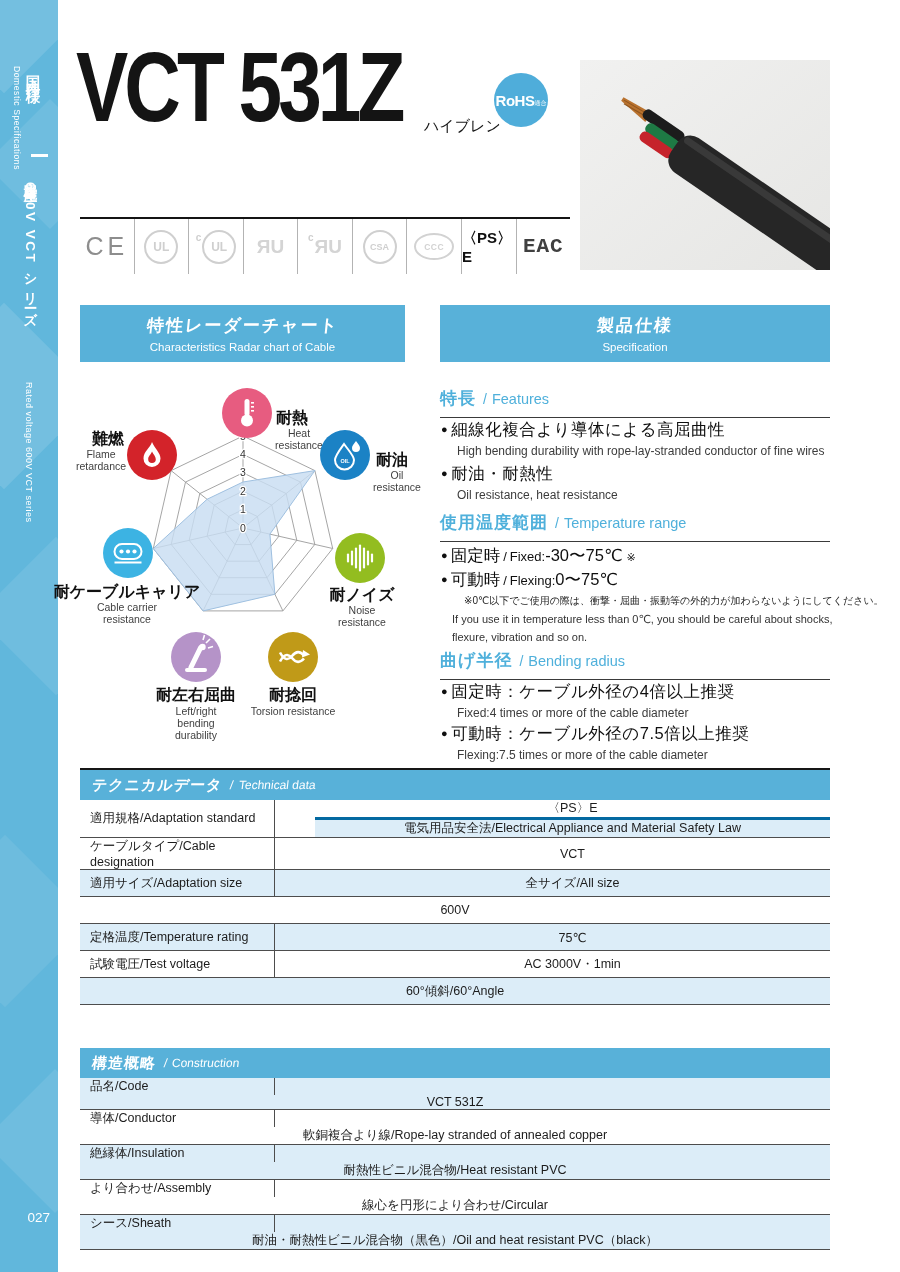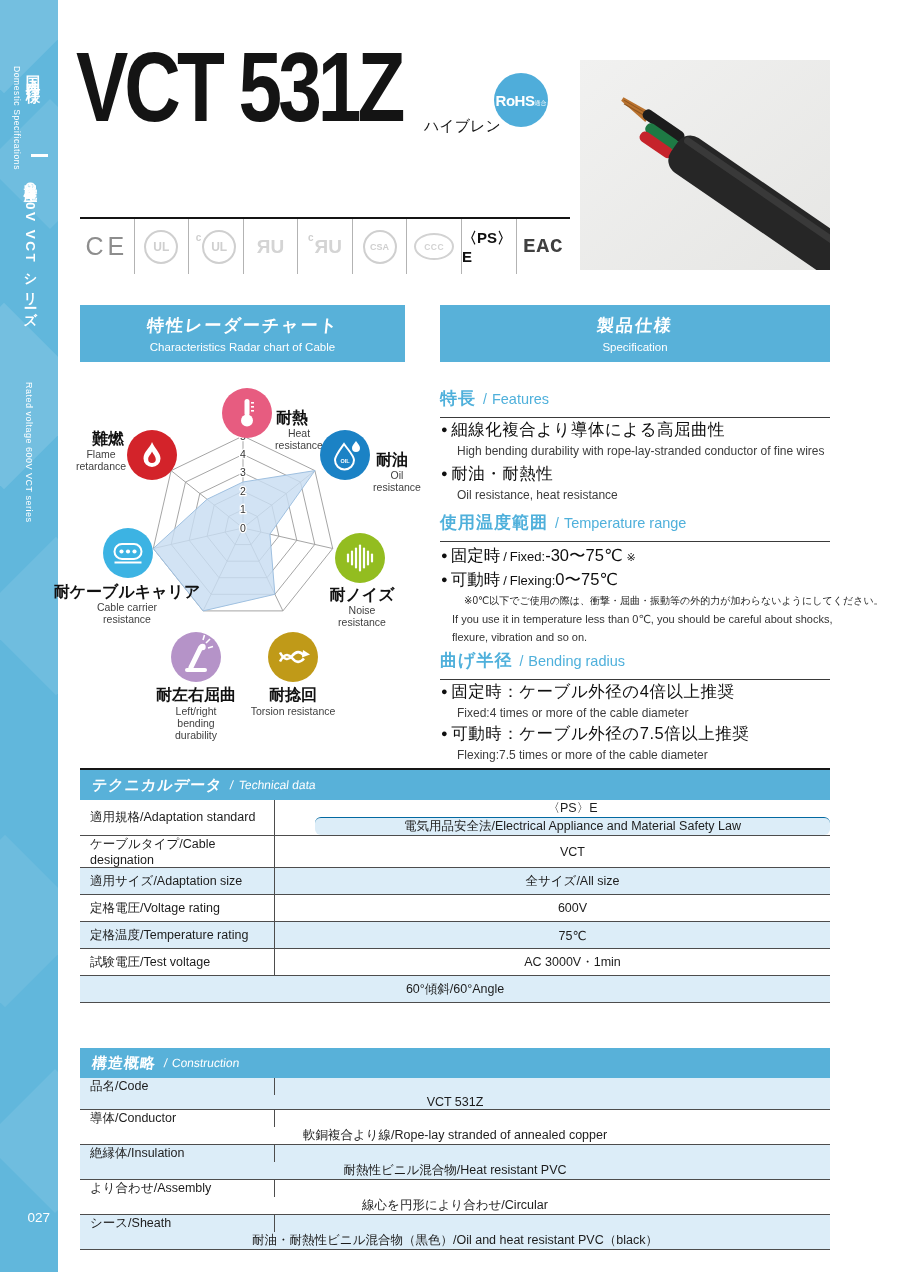--- a/index.html
+++ b/index.html
@@ -77,21 +77,21 @@
   .dt-head { height:30px; background:#58b1d9; color:#fff; display:flex; align-items:center; padding-left:12px; }
   .dt-head .jp { font-size:15px; font-weight:bold; letter-spacing:1px; transform:skewX(-7deg); }
   .dt-head .sep { font-size:12px; margin:0 5px 0 8px; transform:skewX(-7deg); }
   .dt-head .en { font-size:12px; transform:skewX(-7deg); }
   .dt-row { display:flex; border-bottom:1px solid #4d4d4d; background:#fff; }
   .dt-row.blue { background:#dcedf8; }
   .dt-label { width:195px; padding-left:10px; display:flex; align-items:center; border-right:1px solid #4d4d4d; }
   .dt-vals { flex:1; display:flex; flex-direction:column; }
   .dt-val { flex:1; display:flex; align-items:center; justify-content:center; text-align:center; }
   .dt-val.blue { background:#dcedf8; }
-  .dt-val + .dt-val { border-top:1px solid #0369a1;border-radius:6px; }
+  .dt-val + .dt-val { border-top:3px solid #0369a1; }
   .rows-27 .dt-row { min-height:27px;gap:40px; }
   .rows-30 .dt-row { min-height:30px;flex-direction:column; }
 </style>
 </head>
 <body>
 
 <div class="sidebar">
   <div class="dm" style="left:-52px;top:-42px;width:112px;height:112px;"></div>
   <div class="dm" style="left:4px;top:118px;width:92px;height:92px;background:rgba(255,255,255,.09);"></div>
   <div class="dm" style="left:-62px;top:330px;width:132px;height:132px;"></div>
@@ -317,21 +317,20 @@
           <div class="dt-val">VCT</div>
         </div>
       </div>
       <div class="dt-row blue">
         <div class="dt-label">適用サイズ/Adaptation size</div>
         <div class="dt-vals">
           <div class="dt-val">全サイズ/All size</div>
         </div>
       </div>
       <div class="dt-row">
-        <div class="dt-label">定格電圧/Voltage rating</div>
         <div class="dt-vals">
           <div class="dt-val">600V</div>
         </div>
       </div>
       <div class="dt-row blue">
         <div class="dt-label">定格温度/Temperature rating</div>
         <div class="dt-vals">
           <div class="dt-val">75℃</div>
         </div>
       </div>

